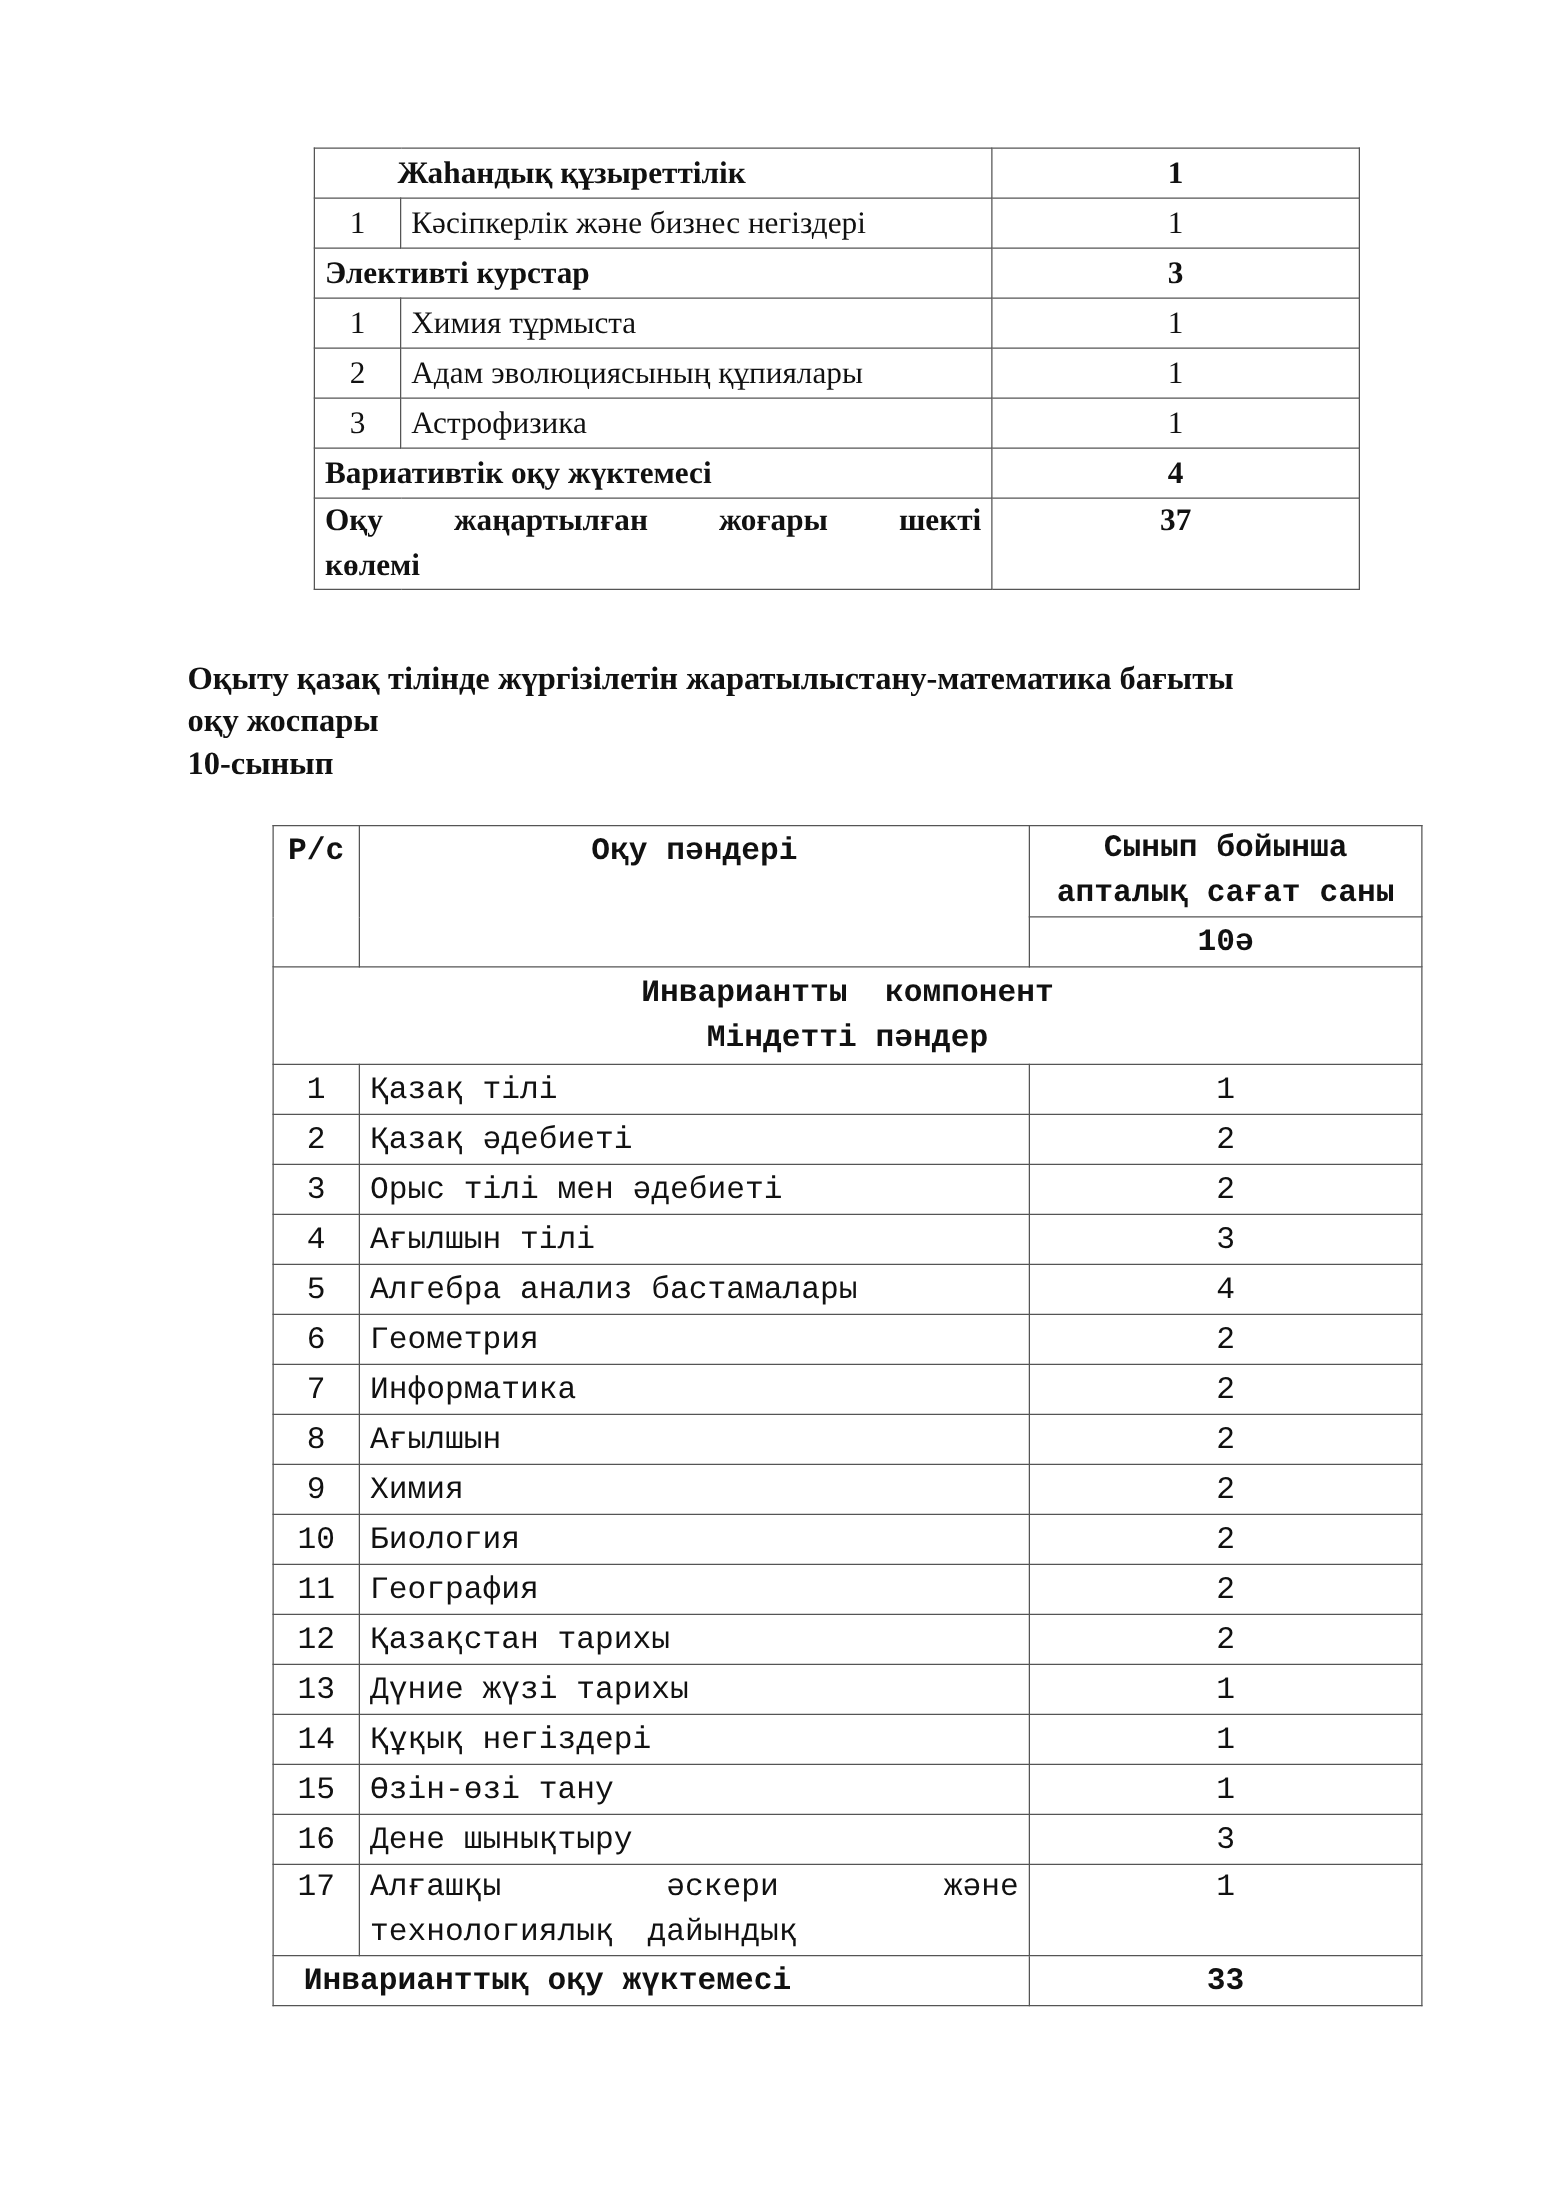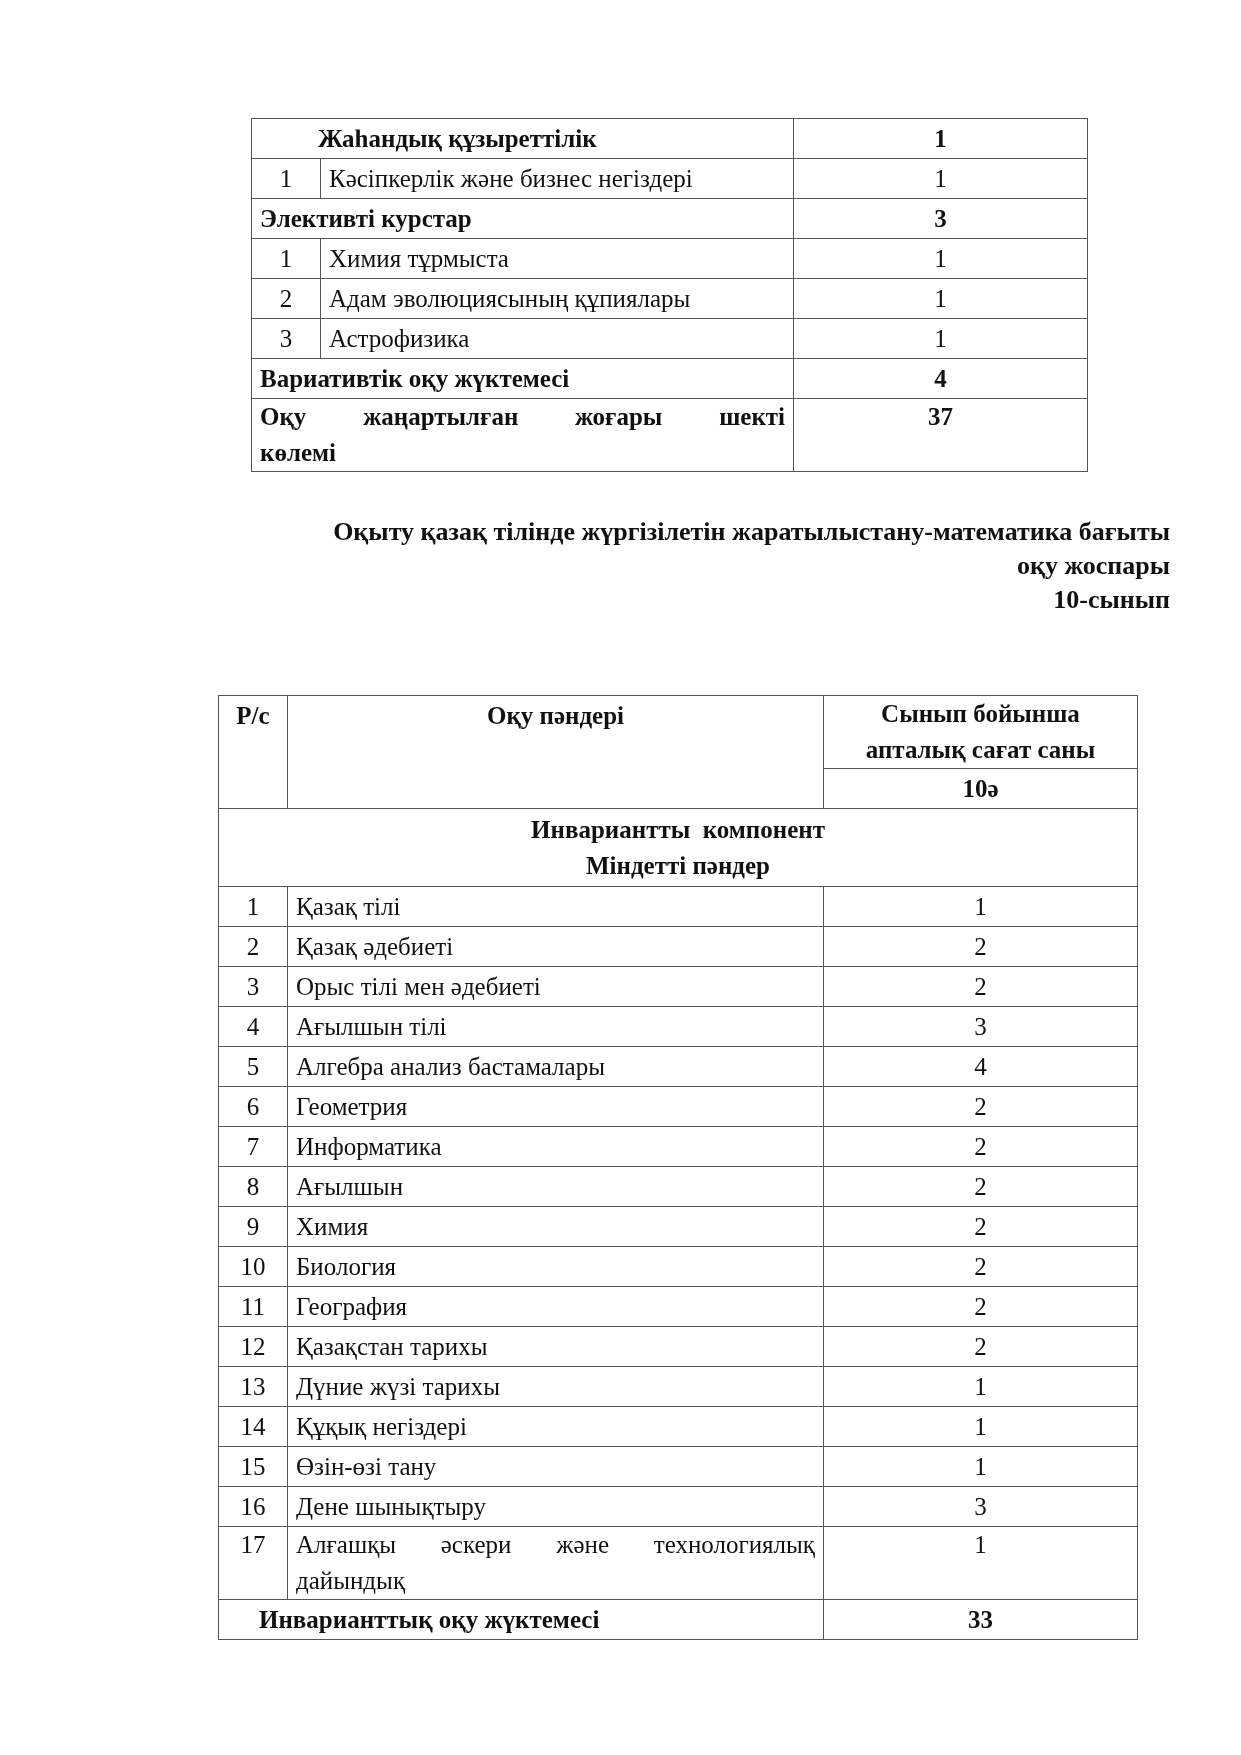--- a/index.html
+++ b/index.html
@@ -7,23 +7,23 @@
          font-family: "Liberation Serif", "DejaVu Serif", serif; color: #111; }
   table { border-collapse: collapse; position: absolute; table-layout: fixed; }
   td { border: 1.5px solid #555; padding: 0 8px; font-size: 25px; line-height: 36px;
        vertical-align: middle; }
   .b { font-weight: bold; }
   .c { text-align: center; }
   .top { vertical-align: top; }
   .just { text-align: justify; text-align-last: left; }
   #t1 { left: 251px; top: 118px; width: 836px; }
   #t1 tr { height: 40px; }
-  #t2 { left: 218px; top: 695px; width: 919px; }
+  #t2 { left: 218px; top: 660px; width: 919px; font-family: Liberation Mono, monospace; }
   #t2 tr.r { height: 40px; }
-  #title { position: absolute; left: 150px; top: 515px; width: 1020px; text-align: right;
+  #title { position: absolute; left: 150px; top: 526px; width: 1020px; text-align: left;
            font-weight: bold; font-size: 26px; line-height: 34px; }
   #title div { margin: 0; }
 </style>
 </head>
 <body>
 
 <table id="t1">
   <colgroup>
       <col style="width:69px">
       <col style="width:473px">
@@ -175,17 +175,17 @@
         <td class="c">16</td>
         <td>Дене шынықтыру</td>
         <td class="c">3</td>
       </tr>
   <tr style="height:72px">
         <td class="c top">17</td>
         <td class="just" style="word-spacing:12px">Алғашқы әскери және технологиялық дайындық</td>
         <td class="c top">1</td>
       </tr>
   <tr class="r">
-    <td colspan="2" class="b" style="padding-left:40px">Инварианттық оқу жүктемесі</td>
+    <td colspan="2" class="b" style="padding-left:24px">Инварианттық оқу жүктемесі</td>
     <td class="b c">33</td>
   </tr>
 </tbody>
   </table>
 
 </body></html>

